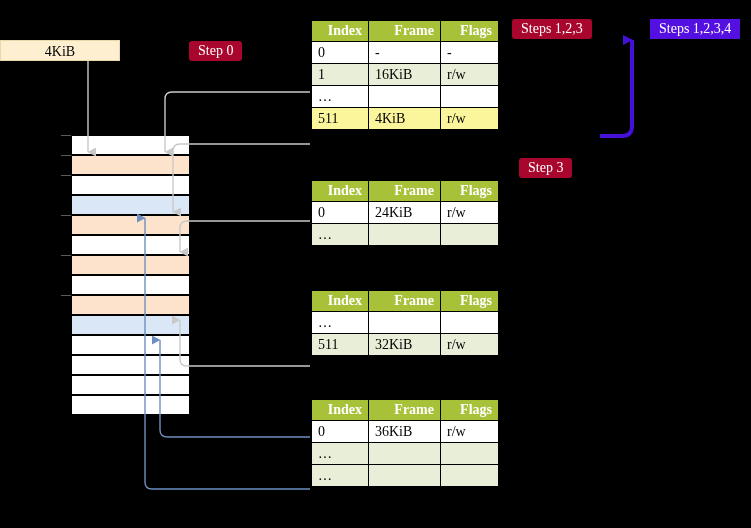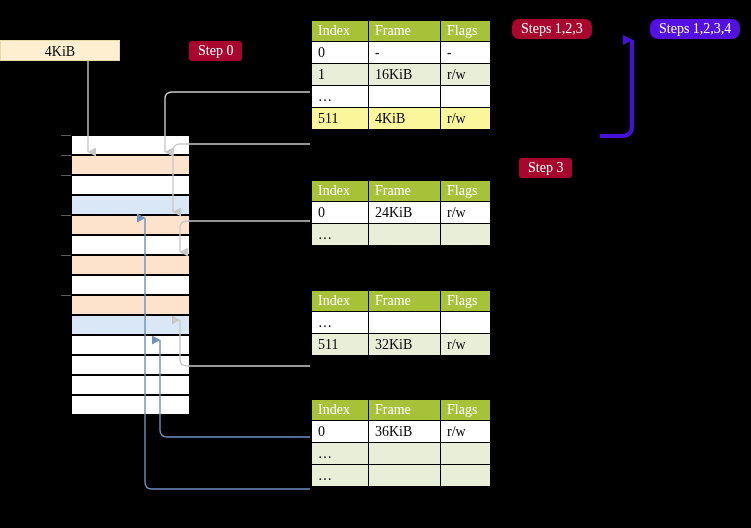--- a/index.html
+++ b/index.html
@@ -49,22 +49,22 @@
     padding: 1px 9px;
     border-radius: 3px;
     white-space: nowrap;
     box-sizing: border-box;
   }
   .badge-dark-red { background: #a8062c; }
   .badge-blue     { background: #5310e0; border-radius: 0; }
 
   #badge-step0  { left: 189px; top: 41px; }
   #badge-step4  { left: 519px; top: 158px; }
-  #badge-steps123 { left: 512px; top: 19px; border-radius: 7px; }
-  #badge-steps1234 { left: 650px; top: 19px; border-radius: 8px; }
+  #badge-steps123 { left: 512px; top: 19px; }
+  #badge-steps1234 { left: 650px; top: 19px; }
 
   
   #memory-column {
     position: absolute;
     left: 71px;
     top: 135px;
     width: 119px;
     height: 279px;
   }
   .mem-row {
@@ -91,42 +91,42 @@
     position: absolute;
     border-collapse: collapse;
     font-size: 14px;
     color: #000000;
     background: #ffffff;
     border: 1px solid #9ab648;
   }
   .ptable th {
     background: #a7c139;
     color: #ffffff;
-    font-weight: normal;
-    text-align: left;
+    font-weight: bold;
+    text-align: right;
     padding: 2px 6px;
     border: 1px solid #000000;
     font-size: 14px;
     height: 20px;
     box-sizing: border-box;
   }
   .ptable td {
     padding: 2px 6px;
     border: 1px solid #000000;
     height: 22px;
     box-sizing: border-box;
     vertical-align: middle;
   }
   .ptable tr.row-alt td { background: #e9eed8; }
   .ptable tr.row-plain td { background: #ffffff; }
   .ptable td.hl { background: #fbf59b !important; }
 
   .col-index  { width: 57px; }
   .col-frame  { width: 72px; }
-  .col-flags  { width: 50px; }
+  .col-flags  { width: 58px; }
 
   #table-0 { left: 311px; top: 20px; }
   #table-1 { left: 311px; top: 180px; }
   #table-2 { left: 311px; top: 290px; }
   #table-3 { left: 311px; top: 399px; }
 </style>
 </head>
 <body>
 
 <div id="canvas">

